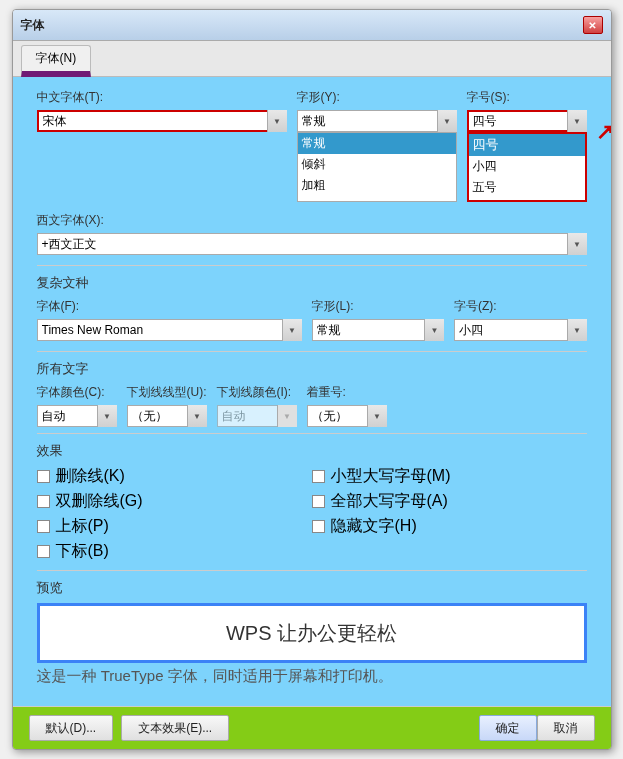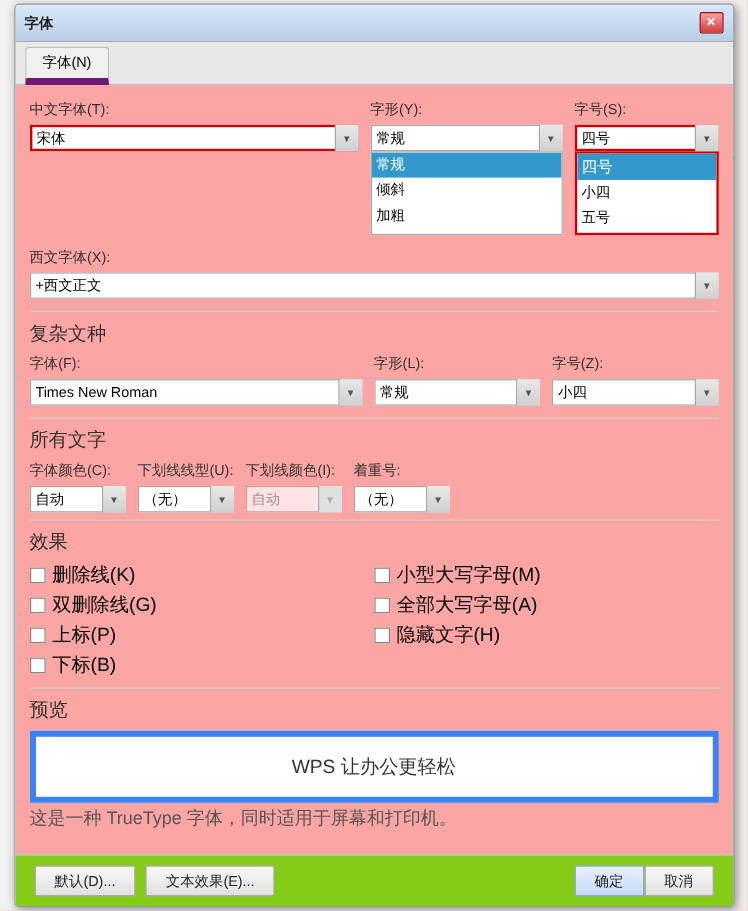--- a/index.html
+++ b/index.html
@@ -63,22 +63,22 @@
       font-size: 12px;
       border-radius: 3px 3px 0 0;
     }
     .tab.active {
       background: #f0f0f0;
       border-bottom: 6px solid #701a75;
       margin-bottom: -1px;
       z-index: 1;
     }
     .dialog-body {
-      padding: 12px 12px;
-      background: #fca5a5;
+      padding: 12px 24px;
+      background: #7dd3fc;
     }
     .section-label {
       font-size: 12px;
       color: #333;
       margin-bottom: 4px;
     }
     .row {
       display: flex;
       gap: 10px;
       margin-bottom: 10px;
@@ -149,21 +149,21 @@
       background: #3399cc;
       color: white;
       font-size: 13px;
     }
     .section-divider {
       border: none;
       border-top: 1px solid #ccc;
       margin: 6px 0 8px 0;
     }
     .section-title {
-      font-size: 16px;
+      font-size: 13px;
       color: #333;
       margin-bottom: 6px;
     }
     .complex-row {
       display: flex;
       gap: 10px;
       margin-bottom: 10px;
     }
     .complex-field {
       display: flex;
@@ -208,27 +208,27 @@
       background: white;
       display: flex;
       align-items: center;
       justify-content: center;
       flex-shrink: 0;
     }
     .preview-section {
       margin-bottom: 8px;
     }
     .preview-box {
-      border: 5px solid #3b82f6;
+      border: 3px solid #3b82f6;
       background: white;
       height: 60px;
       display: flex;
       align-items: center;
       justify-content: center;
-      font-size: 16px;
+      font-size: 20px;
       color: #333;
       margin-bottom: 4px;
     }
     .preview-note {
       font-size: 15px;
       color: #555;
     }
     .footer {
       display: flex;
       justify-content: space-between;

